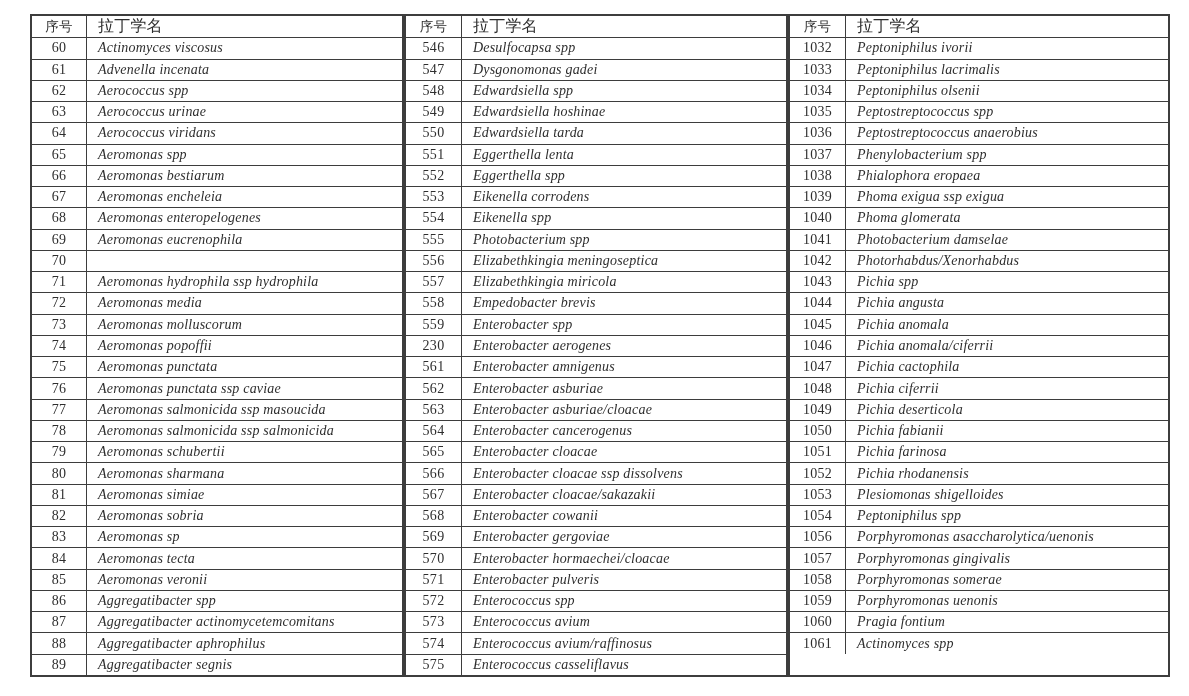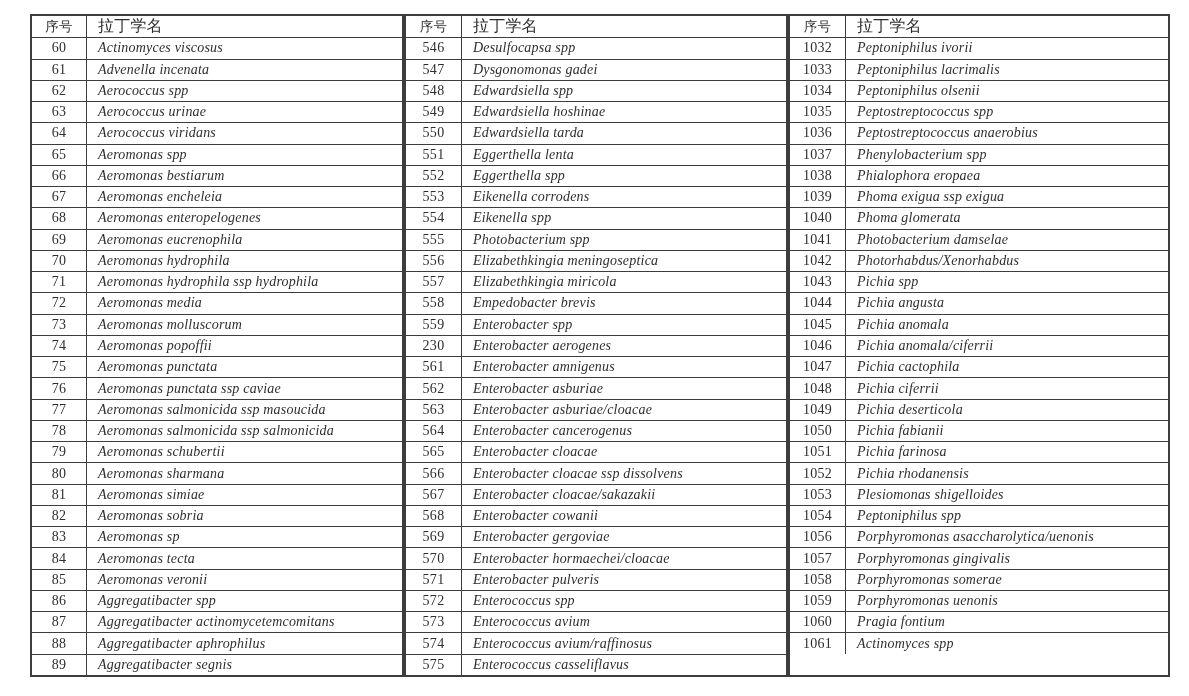--- a/index.html
+++ b/index.html
@@ -118,21 +118,20 @@
         <div class="row">
           <div class="cell idx">68</div>
           <div class="cell name">Aeromonas enteropelogenes</div>
         </div>
         <div class="row">
           <div class="cell idx">69</div>
           <div class="cell name">Aeromonas eucrenophila</div>
         </div>
         <div class="row">
           <div class="cell idx">70</div>
-          <div class="cell name">Aeromonas hydrophila</div>
         </div>
         <div class="row">
           <div class="cell idx">71</div>
           <div class="cell name">Aeromonas hydrophila ssp hydrophila</div>
         </div>
         <div class="row">
           <div class="cell idx">72</div>
           <div class="cell name">Aeromonas media</div>
         </div>
         <div class="row">

